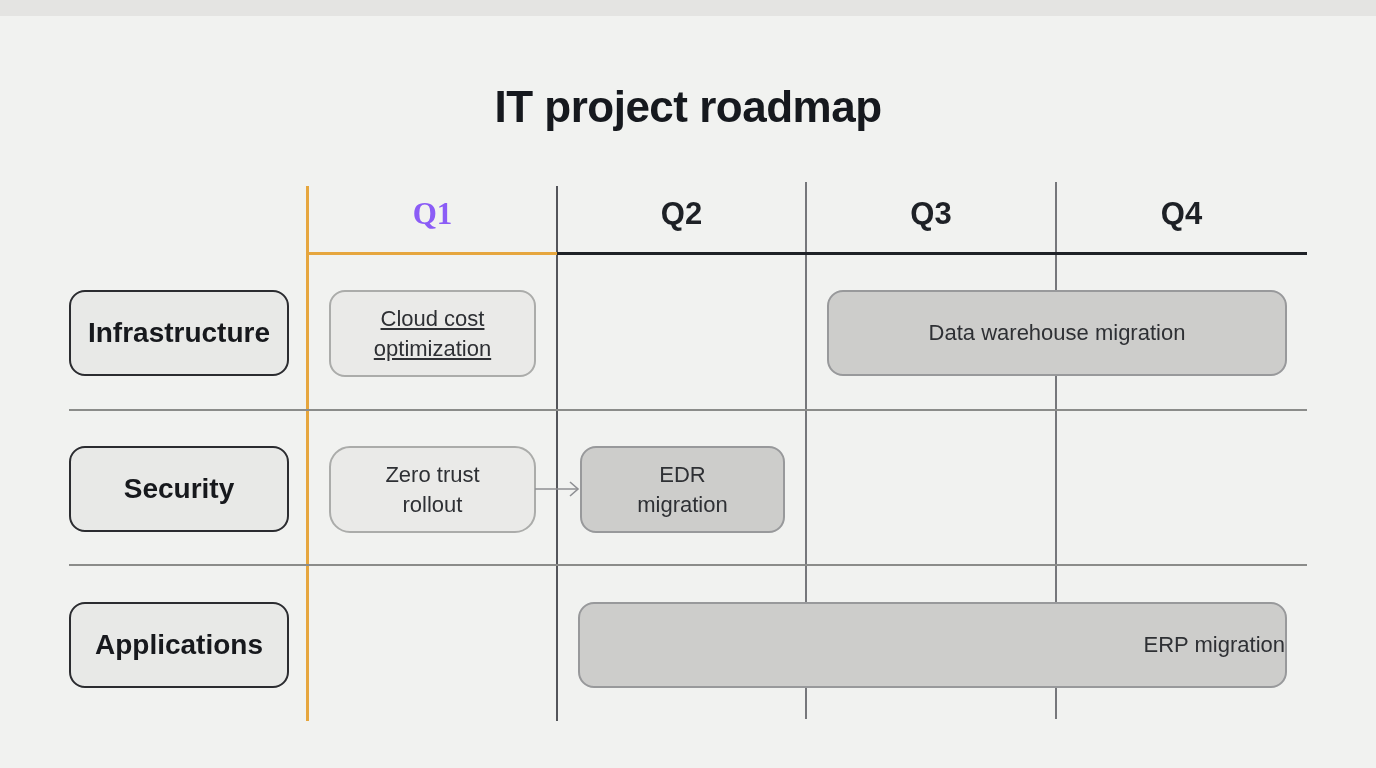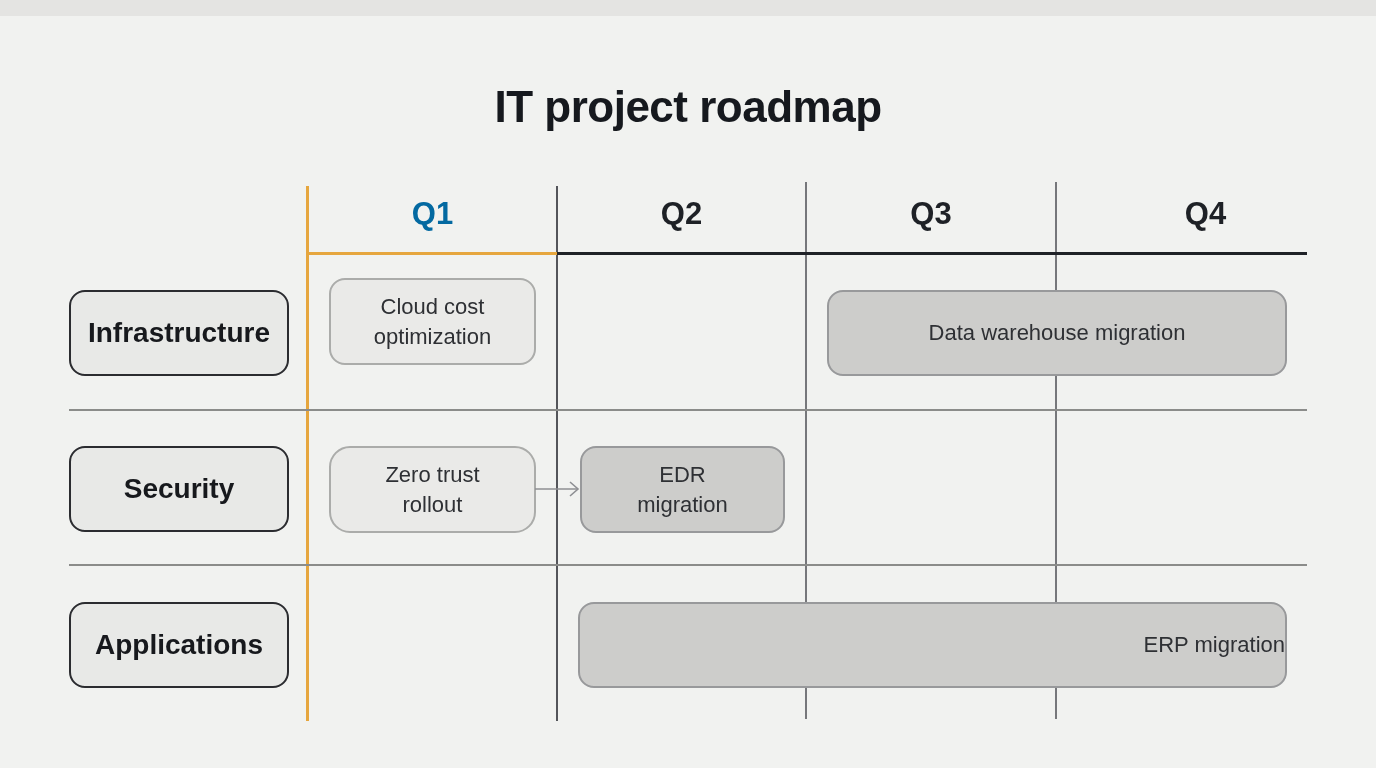--- a/index.html
+++ b/index.html
@@ -30,24 +30,24 @@
   .col-header {
     position: absolute;
     top: 175px;
     height: 45px;
     line-height: 45px;
     text-align: center;
     font-size: 31px;
     font-weight: 700;
     color: #1E2126;
   }
-  .col-header.q1 { left: 308px; width: 249px; color: #0369a1; }
+  .col-header.q1 { left: 308px; width: 249px; color: #8b5cf6; font-family: Liberation Serif, serif; }
   .col-header.q2 { left: 557px; width: 249px; }
   .col-header.q3 { left: 806px; width: 250px; }
-  .col-header.q4 { left: 1056px; width: 251px; padding-left: 24px; }
+  .col-header.q4 { left: 1056px; width: 251px; }
 
   .line { position: absolute; z-index: 1; }
   .vline-accent  { left: 306px; top: 170px; width: 3px; height: 535px; background: #E6A63E; }
   .vline-1 { left: 556px;  top: 170px; width: 2px; height: 535px; background: #54555A; }
   .vline-2 { left: 805px;  top: 166px; width: 2px; height: 537px; background: #76777B; }
   .vline-3 { left: 1055px; top: 166px; width: 2px; height: 537px; background: #76777B; }
   .underline-accent { left: 306px; top: 236px; width: 251px; height: 3px; background: #E6A63E; }
   .underline-dark   { left: 557px; top: 236px; width: 750px; height: 3px; background: #1F2227; }
   .hdiv-1 { left: 69px; top: 393px; width: 1238px; height: 2px; background: #8B8C8A; }
   .hdiv-2 { left: 69px; top: 548px; width: 1238px; height: 2px; background: #8B8C8A; }
@@ -82,21 +82,21 @@
     justify-content: center;
     text-align: center;
     font-size: 22px;
     font-weight: 400;
     color: #2E3034;
     line-height: 1.32;
     z-index: 2;
   }
   .task.light { background: #EAEAE8; border: 2px solid #ABACAA; }
   .task.dark  { background: #CDCDCB; border: 2px solid #98999B; }
-  .task.cloud-cost     { left: 329px; top: 262px; width: 207px; height: 87px; padding: 0 16px; }
+  .task.cloud-cost     { left: 329px; top: 274px; width: 207px; height: 87px; padding: 0 16px; text-decoration: underline; }
   .task.data-warehouse { left: 827px; top: 274px; width: 460px; height: 86px; }
   .task.zero-trust     { left: 329px; top: 430px; width: 207px; height: 87px; padding: 0 34px; border-radius: 21px; }
   .task.edr            { left: 580px; top: 430px; width: 205px; height: 87px; padding: 0 30px; }
   .task.erp            { left: 578px; top: 586px; width: 709px; height: 86px; justify-content: flex-end; }
 
   .dep-arrow {
     position: absolute;
     left: 533px;
     top: 462px;
     z-index: 3;

